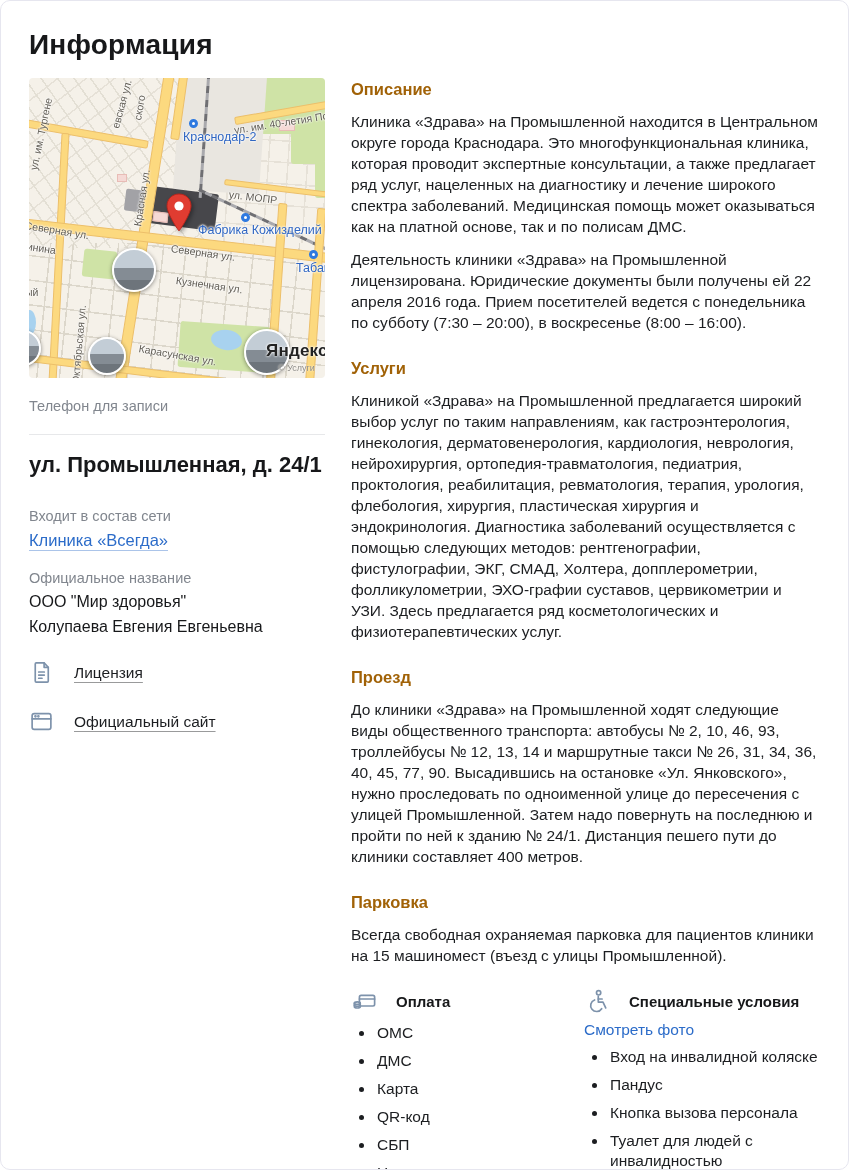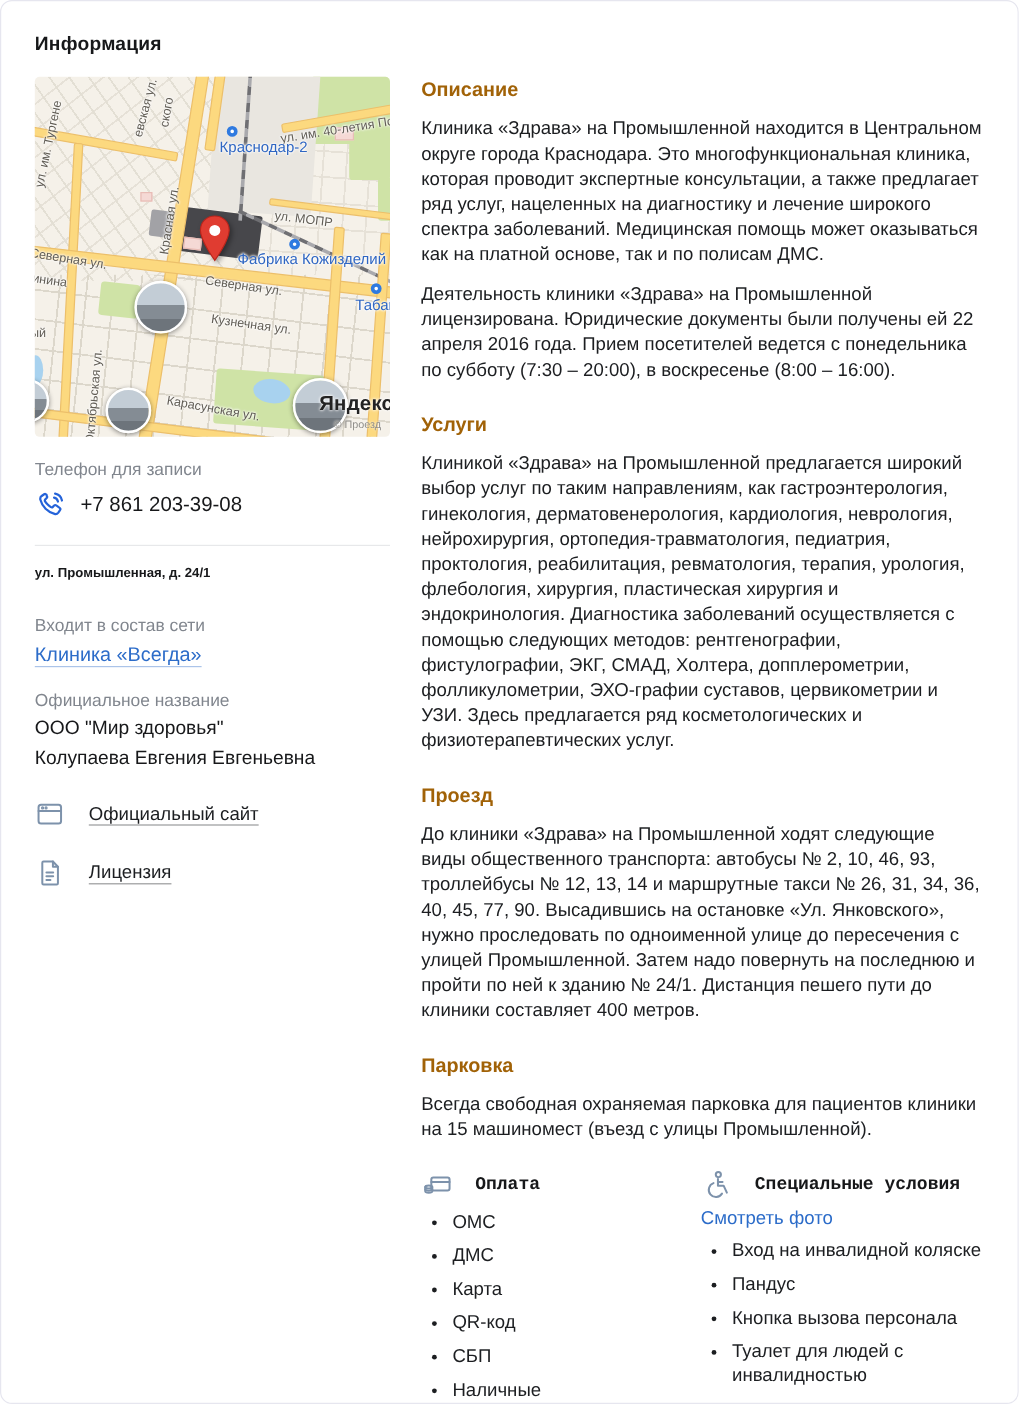--- a/index.html
+++ b/index.html
@@ -10,21 +10,21 @@
     width:849px; height:1170px;
   }
   .card {
     width:849px; height:1170px;
     background:#fff;
     border:1px solid #e6e6ef;
     border-radius:10px;
     padding:28px;
     overflow:hidden;
   }
-  .page-title { font-size:16px; font-weight:700; color:#17181a; letter-spacing:.2px; }
+  .page-title { font-size:28px; font-weight:700; color:#17181a; letter-spacing:.2px; }
   .columns { display:flex; margin-top:17px; }
   .left-col { width:296px; flex:0 0 296px; }
   .right-col { margin-left:26px; width:471px; padding-top:2px; }
 
   
   .map {
     position:relative; width:296px; height:300px;
     background:#f5f1e9; border-radius:4px; overflow:hidden;
     cursor:pointer;
   }
@@ -75,38 +75,38 @@
   }
   .ylogo { font-size:17px; font-weight:700; color:#232323; letter-spacing:.2px;
            text-shadow:0 0 2px #fff,0 0 3px #fff; }
   .ycopy { font-size:9px; color:#8f8d88; text-shadow:0 0 2px #fff; }
 
   
   .gray-label { color:#81868e; font-size:14.5px; margin-top:20px; }
   .phone-row { display:flex; align-items:center; gap:12px; margin-top:8px; cursor:pointer; }
   .phone-number { font-size:17px; font-weight:500; color:#17181a; }
   .divider { height:1px; background:#e7e8ea; margin-top:20px; }
-  .address { font-size:11px; font-weight:700; color:#17181a; margin-top:17px; }
+  .address { font-size:22px; font-weight:700; color:#17181a; margin-top:17px; }
   .net-link { display:inline-block; margin-top:7px; font-size:16.5px; color:#2c6cc9;
               text-decoration:underline; text-decoration-color:rgba(44,108,201,.4);
               text-underline-offset:4px; cursor:pointer; }
   .plain-value { font-size:16px; color:#17181a; margin-top:7px; }
   .doc-row { display:flex; align-items:center; gap:20px; margin-top:24px; cursor:pointer; }
   .doc-link { font-size:15.5px; color:#1c1e21; text-decoration:underline;
               text-decoration-color:rgba(28,30,33,.45); text-underline-offset:4px; }
 
   
   .section-title { font-size:16.5px; font-weight:700; color:#a16207; }
   .section { margin-top:26px; }
   .section:first-child { margin-top:0; }
   .body-p { font-size:15.5px; line-height:21px; color:#1c1e21; margin-top:12px; }
 
   .amenities { display:grid; grid-template-columns:233px 1fr; margin-top:22px; }
   .amen-head { display:flex; align-items:center; gap:18px; margin-top:20px; }
-  .amen-head:first-child { margin-top:0;font-family:Liberation Mono, monospace; }
+  .amen-head:first-child { margin-top:0; }
   .amen-title { font-size:15px; font-weight:700; color:#17181a; }
   .amen-list { margin:4px 0 0 0; padding-left:24px; }
   .amen-list li { font-size:15.5px; color:#1c1e21; margin-top:8px; line-height:20px;
                   padding-left:2px; }
   .photo-link { font-size:15.5px; color:#2c6cc9; margin-top:6px; display:inline-block; cursor:pointer; }
   svg { display:block; }
 </style>
 </head>
 <body>
 
@@ -176,61 +176,53 @@
         <div class="photo-marker" style="left:59px;top:259px;width:38px;height:38px;"></div>
         <div class="photo-marker" style="left:-24px;top:252px;width:36px;height:36px;"></div>
         <div class="photo-marker" style="left:215px;top:251px;width:46px;height:46px;"></div>
 
         <svg style="left:135px;top:115px;filter:drop-shadow(2px 2px 2px rgba(0,0,0,.35));" width="30" height="40" viewBox="0 0 30 40">
           <path d="M15 1C8 1 3 6.2 3 12.8 3 21.5 15 38 15 38s12-16.5 12-25.2C27 6.2 22 1 15 1z" fill="#e03c31" stroke="#b8251c" stroke-width="1"></path>
           <circle cx="15" cy="13" r="4.6" fill="#fff"></circle>
         </svg>
 
         <span class="ylogo" style="left:237px;top:263px;">Яндекс</span>
-        <span class="ycopy" style="left:249px;top:285px;">© Проезд</span>
+        <span class="ycopy" style="left:249px;top:285px;">© Услуги</span>
       </div>
 
       <div class="gray-label">Телефон для записи</div>
-      <div class="phone-row">
-        <svg width="26" height="26" viewBox="0 0 24 24" fill="none" stroke="#2563d9" stroke-width="1.7" stroke-linecap="round" stroke-linejoin="round">
-          <path d="M7.2 3.6 5.3 4.9C4.4 5.6 4 6.7 4.3 7.8c.6 2.4 2 4.9 4 6.9s4.5 3.4 6.9 4c1.1.3 2.2-.1 2.9-1l1.3-1.9c.4-.6.3-1.4-.3-1.8l-2.6-1.8c-.5-.4-1.2-.3-1.6.1l-1 1c-.4.4-1 .5-1.5.2-.8-.5-1.7-1.2-2.5-2s-1.5-1.7-2-2.5c-.3-.5-.2-1.1.2-1.5l1-1c.4-.4.5-1.1.1-1.6L9 3.9c-.4-.6-1.2-.7-1.8-.3z"></path>
-          <path d="M14.8 6.2c1.4.3 2.7 1.6 3 3"></path>
-          <path d="M15.6 3.1c2.6.5 4.8 2.7 5.3 5.3"></path>
-        </svg>
-        <span class="phone-number">+7 861 203-39-08</span>
-      </div>
 
       <div class="divider"></div>
 
       <div class="address">ул. Промышленная, д. 24/1</div>
       <div class="gray-label" style="margin-top:30px;">Входит в состав сети</div>
       <a class="net-link">Клиника «Всегда»</a>
 
       <div class="gray-label">Официальное название</div>
       <div class="plain-value">ООО "Мир здоровья"</div>
 
       <div class="plain-value">Колупаева Евгения Евгеньевна</div>
+
+      <div class="doc-row">
+        <svg width="25" height="25" viewBox="0 0 24 24" fill="none" stroke="#7d92ab" stroke-width="1.6" stroke-linecap="round" stroke-linejoin="round">
+          <path d="M7 2.8h7.5L18.5 7v13.2c0 .6-.4 1-1 1h-10.5c-.6 0-1-.4-1-1V3.8c0-.6.4-1 1-1z"></path>
+          <path d="M14.5 2.8V7h4"></path>
+          <path d="M9.3 11.5h5.4M9.3 14.5h5.4M9.3 17.5h3.2"></path>
+        </svg>
+        <a class="doc-link">Лицензия</a>
+      </div>
 
       <div class="doc-row">
         <svg width="25" height="25" viewBox="0 0 24 24" fill="none" stroke="#7d92ab" stroke-width="1.6" stroke-linecap="round">
           <rect x="3" y="4.5" width="18" height="15" rx="2"></rect>
           <path d="M3 9.5h18"></path>
           <circle cx="6.2" cy="7" r="0.5" fill="#7d92ab"></circle>
           <circle cx="9" cy="7" r="0.5" fill="#7d92ab"></circle>
         </svg>
         <a class="doc-link">Официальный сайт</a>
-      </div>
-
-      <div class="doc-row">
-        <svg width="25" height="25" viewBox="0 0 24 24" fill="none" stroke="#7d92ab" stroke-width="1.6" stroke-linecap="round" stroke-linejoin="round">
-          <path d="M7 2.8h7.5L18.5 7v13.2c0 .6-.4 1-1 1h-10.5c-.6 0-1-.4-1-1V3.8c0-.6.4-1 1-1z"></path>
-          <path d="M14.5 2.8V7h4"></path>
-          <path d="M9.3 11.5h5.4M9.3 14.5h5.4M9.3 17.5h3.2"></path>
-        </svg>
-        <a class="doc-link">Лицензия</a>
       </div>
     </div>
 
     <div class="right-col">
 
       <div class="section">
         <h2 class="section-title">Описание</h2>
         <p class="body-p">Клиника «Здрава» на Промышленной находится в Центральном округе города Краснодара. Это многофункциональная клиника, которая проводит экспертные консультации, а также предлагает ряд услуг, нацеленных на диагностику и лечение широкого спектра заболеваний. Медицинская помощь может оказываться как на платной основе, так и по полисам ДМС.</p>
         <p class="body-p">Деятельность клиники «Здрава» на Промышленной лицензирована. Юридические документы были получены ей 22 апреля 2016 года. Прием посетителей ведется с понедельника по субботу (7:30 – 20:00), в воскресенье (8:00 – 16:00).</p>
       </div>

